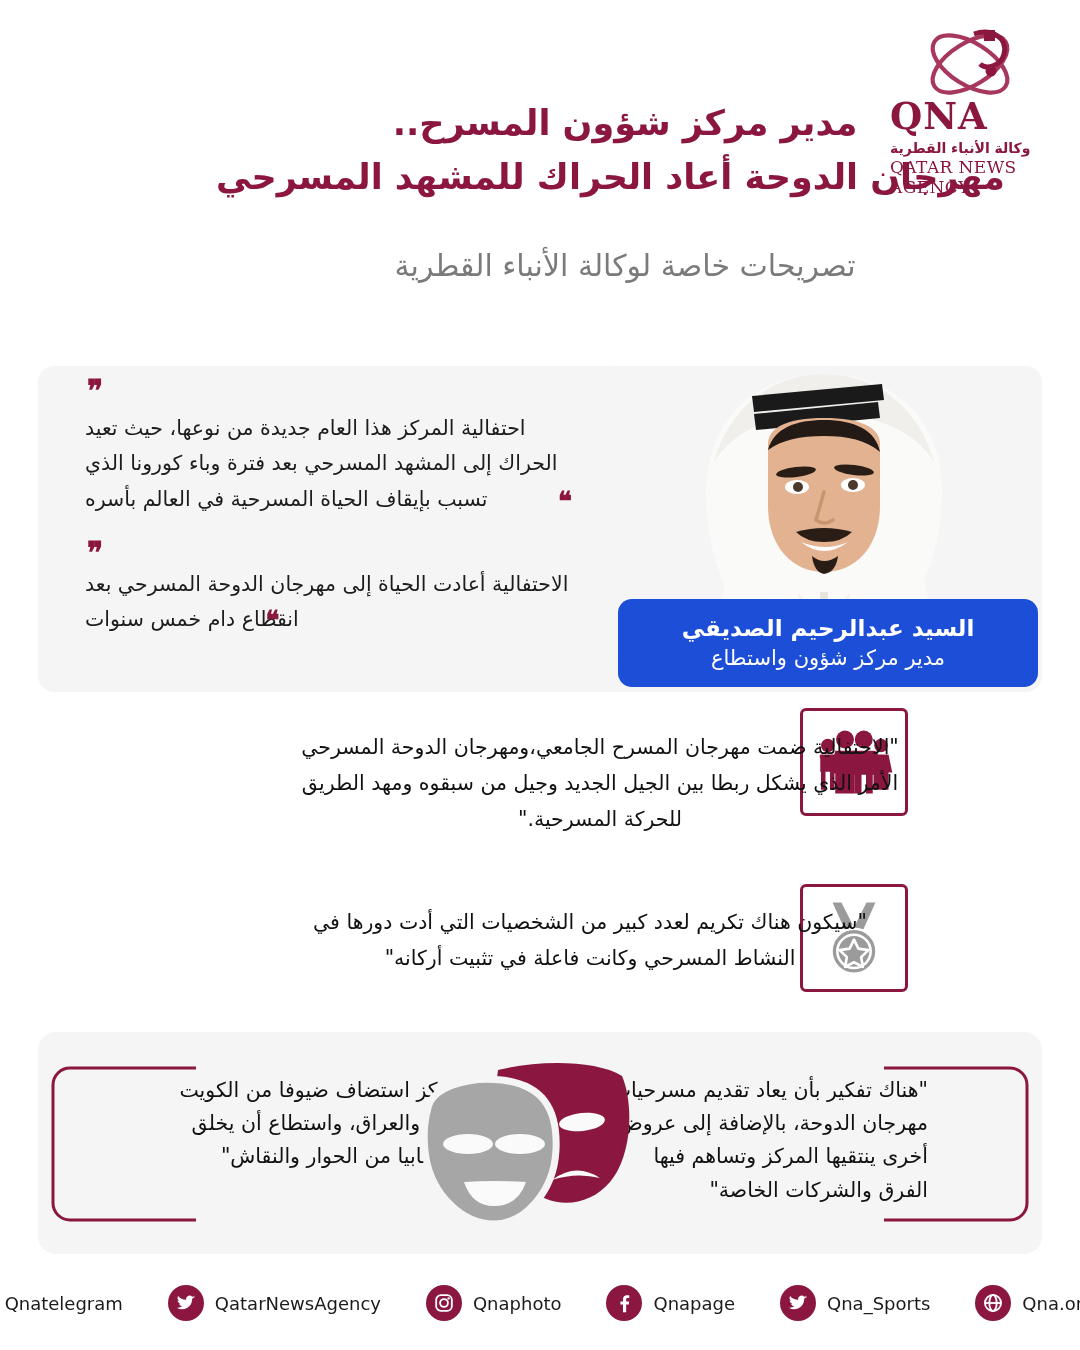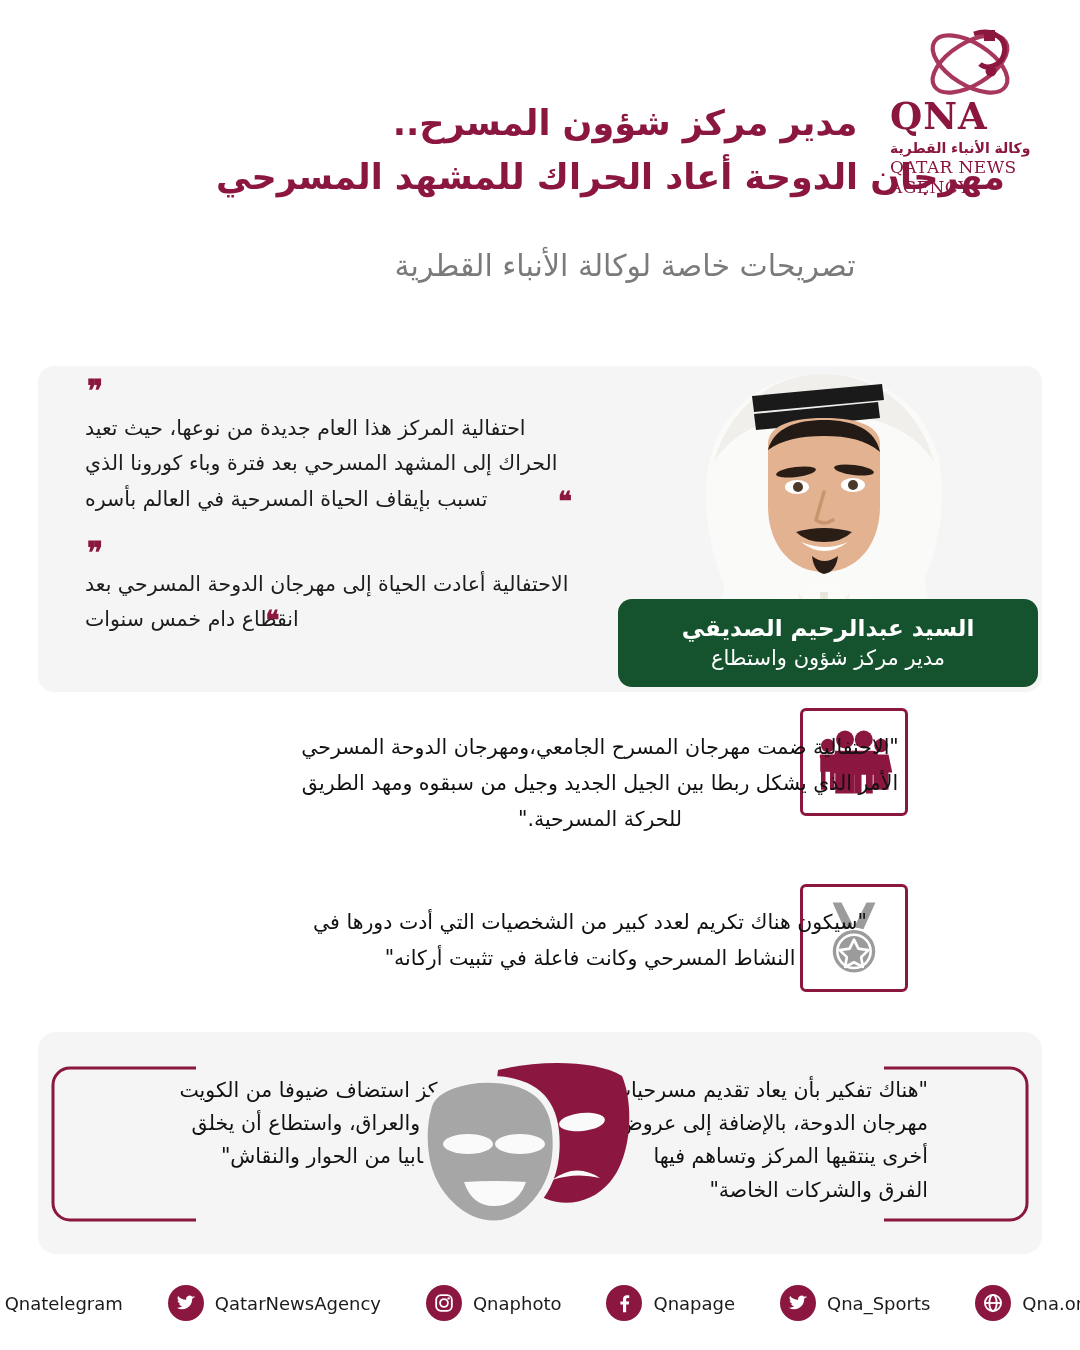--- a/index.html
+++ b/index.html
@@ -46,21 +46,21 @@
     background:#F5F5F6; border-radius:16px;
   }
   .portrait {
     position:absolute; top:366px; right:38px; width:440px; height:300px;
     overflow:hidden; border-radius:16px;
   }
   .portrait svg { display:block; }
 
   .name-badge {
     position:absolute; top:599px; right:42px; width:420px; height:88px;
-    background:#14532d; border-radius:14px; color:#fff;
+    background:#1d4ed8; border-radius:14px; color:#fff;
     display:flex; flex-direction:column; align-items:center; justify-content:center;
   }
   .name-badge .nm { font-size:23px; font-weight:700; line-height:1.25; }
   .name-badge .rl { font-size:21px; font-weight:400; line-height:1.3; margin-top:2px; }
 
   .quote-a { position:absolute; top:386px; right:500px; width:495px; }
   .quote-b { position:absolute; top:548px; right:500px; width:495px; }
   .qtext {
     font-size:20.5px; color:#1c1c1c; line-height:1.72; text-align:left;
   }

